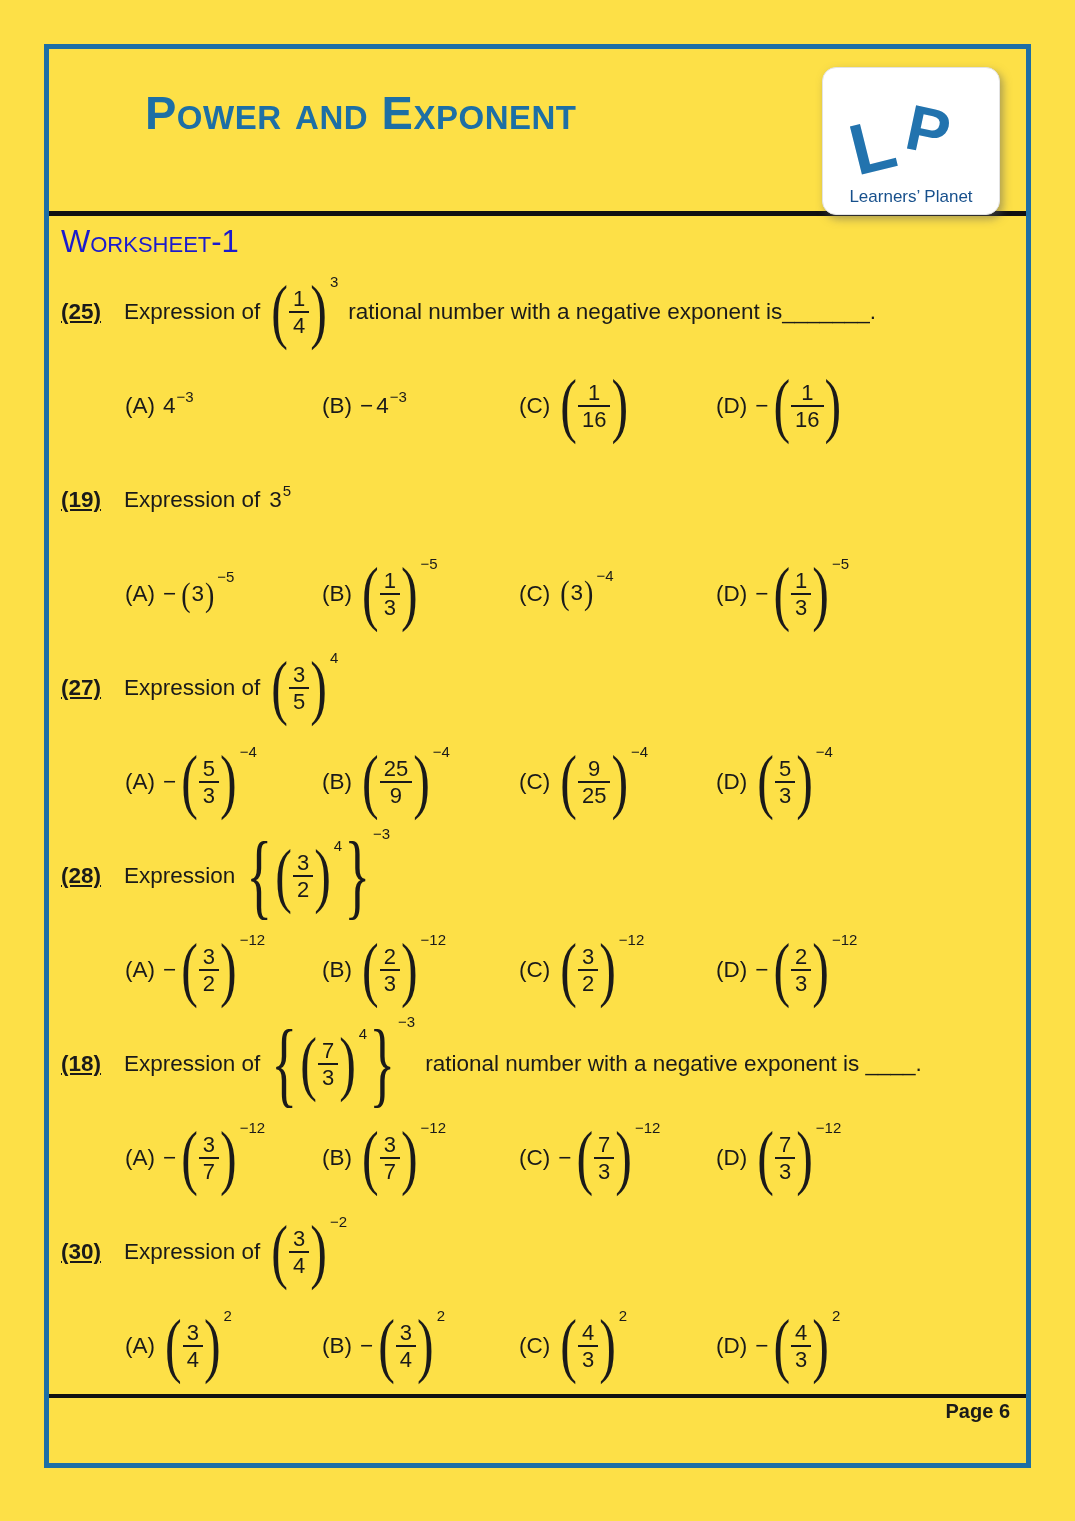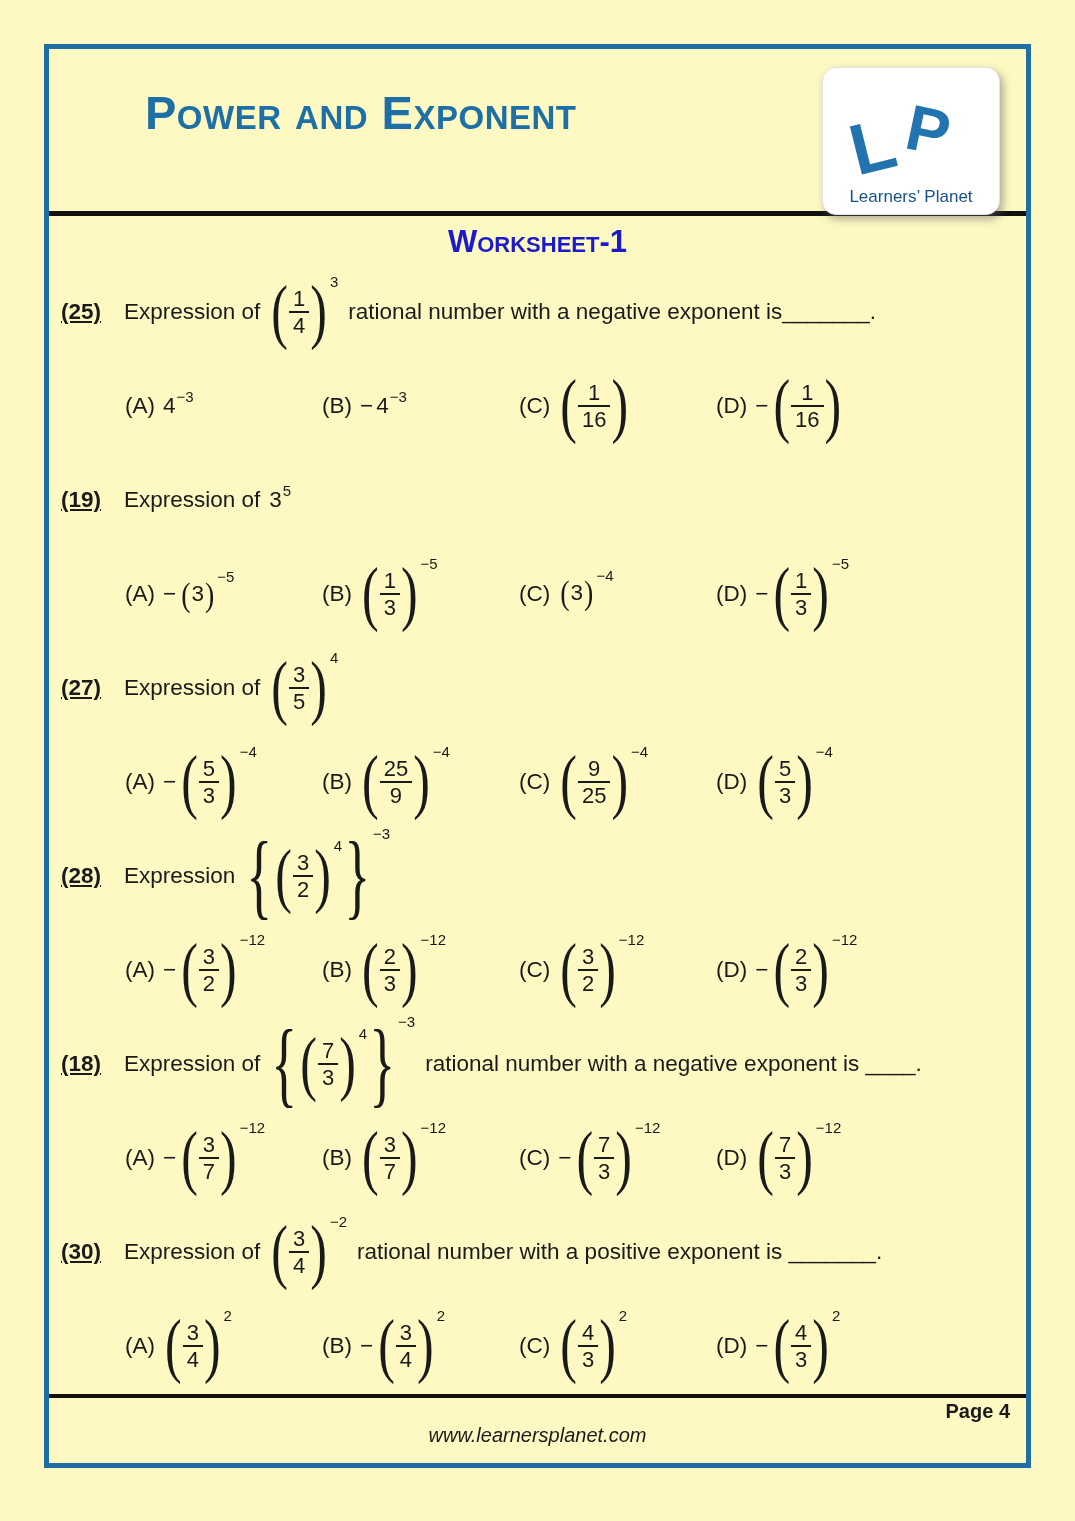--- a/index.html
+++ b/index.html
@@ -1,33 +1,33 @@
 <!DOCTYPE html>
 <html><head>
 <meta charset="utf-8">
 <style>
   html,body{margin:0;padding:0;background:#ffffff;}
   body{font-family:"Liberation Sans",sans-serif;color:var(--text,#1a1a1a);}
-  .page{position:relative;width:1075px;height:1521px;background:#fef9c3;overflow:hidden;}
+  .page{position:relative;width:1075px;height:1521px;background:#fde047;overflow:hidden;}
   .frame{position:absolute;left:44px;top:44px;width:987px;height:1424px;box-sizing:border-box;
          border:5px solid var(--accent,#1d6fa5);display:flex;flex-direction:column;padding:10px 12px;}
 
   
   .header{position:relative;height:152px;flex:none;}
   .title{margin:26px 0 0 84px;font-size:47px;font-weight:700;font-variant:small-caps;
          letter-spacing:.5px;color:var(--accent,#1d6fa5);}
   .logo-box{position:absolute;top:8px;right:14px;width:178px;height:148px;background:#fff;
             border:1px solid #e3e3e3;border-radius:14px;box-shadow:3px 4px 9px rgba(90,90,90,.5);
             display:flex;flex-direction:column;align-items:center;justify-content:flex-end;padding-bottom:7px;box-sizing:border-box;}
   .logo-name{font-size:17px;font-weight:400;color:var(--logo-text-blue,#17508c);}
 
   .rule{height:5px;background:#111;flex:none;margin:0 -12px;}
   .rule.thin{height:4px;}
 
-  .ws-title{text-align:center;font-size:31px;font-weight:700;font-variant:small-caps;
+  .ws-title{text-align:left;font-size:31px;font-weight:400;font-variant:small-caps;
             color:var(--worksheet-blue,#1b1bcd);margin:8px 0 2px;flex:none;}
 
   
   .questions{flex:none;margin-top:4px;}
   .question{flex:none;}
   .q-line{display:flex;align-items:center;gap:9px;min-height:92px;font-size:22.5px;}
   .q-num{font-weight:700;flex:none;width:54px;text-decoration:underline;}
   .opts{display:grid;grid-template-columns:197px 197px 197px auto;margin-left:64px;
         align-items:center;min-height:96px;font-size:22.5px;}
   .opt{display:flex;align-items:center;gap:8px;}
@@ -521,21 +521,20 @@
                     <span class="mfrac">
                       <span class="fn">3</span>
                       <span class="fbar"></span>
                       <span class="fd">4</span>
                     </span>
                   </span>
                   <span class="br tall">)</span>
                   <span class="msup">−2</span>
                 </span>
               </span></span>
-      <span class="q-post">rational number with a positive exponent is _______.</span>
     </div>
     <div class="opts">
             <div class="opt">
     <span class="opt-label">(A)</span>
     <span class="opt-math"><span class="mrow">
                   <span class="mgrp">
                     <span class="br tall">(</span>
                     <span class="mrow">
                       <span class="mfrac">
                         <span class="fn">3</span>
@@ -601,19 +600,18 @@
                   </span>
                 </span></span>
   </div>
           </div>
   </section>
       </div>
 
     <div class="footer">
       <div class="rule thin"></div>
       <div class="footer-row">
-        <div class="page-num">Page 4</div>
-        <div class="site">www.learnersplanet.com</div>
+        <div class="page-num">Page 6</div>
       </div>
     </div>
 
   </div>
 </div>
 
 </body></html>

